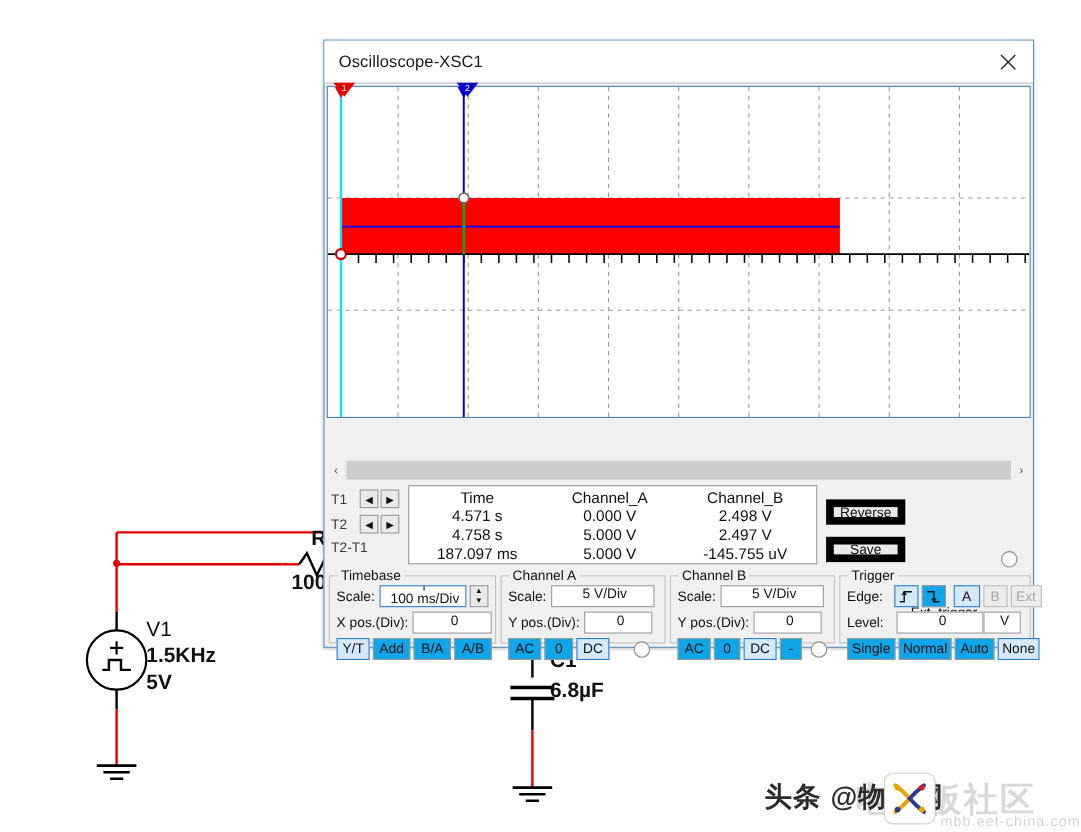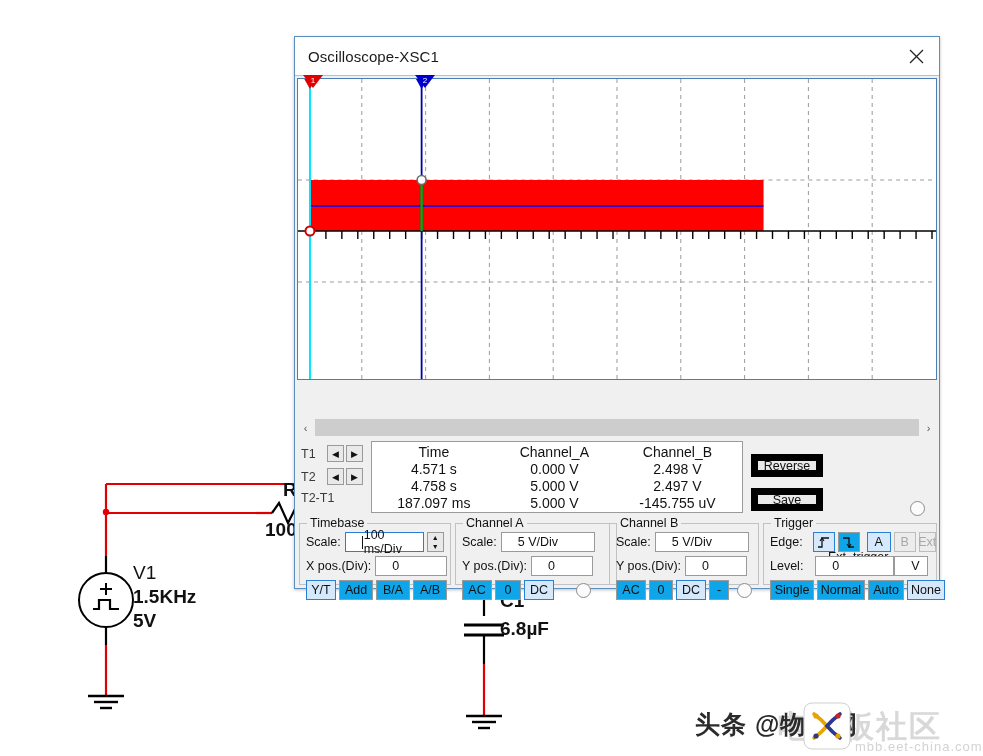--- a/index.html
+++ b/index.html
@@ -90,21 +90,21 @@
   #controls{position:absolute;left:2px;top:486px;right:2px;height:64px;}
   .group{position:absolute;top:0;height:62px;border:1px solid #c2c2c2;box-sizing:border-box;}
   .group-title{
     position:absolute;top:-8px;left:7px;background:#f0f0f0;padding:0 3px;
     font-size:12.5px;color:#111;
   }
   .ctl-row{position:absolute;display:flex;align-items:center;}
   .ctl-lbl{font-size:12.5px;color:#111;margin-right:4px;white-space:nowrap;}
   .txtbox{
     background:#ffffff;border:1px solid #9a9a9a;box-sizing:border-box;height:20px;
-    font-size:12.5px;color:#111;display:flex;align-items:center;padding-left:16px;cursor:text;
+    font-size:12.5px;color:#111;display:flex;align-items:center;padding-left:4px;cursor:text;flex-direction:column;
   }
   .txtbox.focused{border:1px solid #2a7fd4;}
   .caret{display:inline-block;width:1px;height:13px;background:#111;margin-right:1px;}
   .spin{
     width:17px;height:20px;background:#e9e9e9;border:1px solid #9a9a9a;box-sizing:border-box;
     display:flex;flex-direction:column;cursor:pointer;
   }
   .spin div{flex:1;display:flex;align-items:center;justify-content:center;font-size:7px;color:#111;}
   .sbtn{
     height:20px;background:#0ea5e9;border:1px solid #9a9a9a;box-sizing:border-box;
@@ -354,21 +354,21 @@
         <span class="txtbox" style="width:72px;">0</span>
       </div>
       <div class="ctl-row" style="left:6px;top:56px;">
         <span class="sbtn sel" style="width:30px;">Y/T</span>
         <span class="sbtn" style="width:34px;">Add</span>
         <span class="sbtn" style="width:34px;">B/A</span>
         <span class="sbtn" style="width:34px;">A/B</span>
       </div>
     </div>
 
-    <div class="group" style="left:158px;width:162px;">
+    <div class="group" style="left:158px;width:150px;">
       <span class="group-title">Channel A</span>
       <div class="ctl-row" style="left:6px;top:8px;">
         <span class="ctl-lbl">Scale:</span>
         <span class="txtbox" style="width:94px;">5  V/Div</span>
       </div>
       <div class="ctl-row" style="left:6px;top:32px;">
         <span class="ctl-lbl">Y pos.(Div):</span>
         <span class="txtbox" style="width:62px;">0</span>
       </div>
       <div class="ctl-row" style="left:6px;top:56px;">
@@ -409,21 +409,21 @@
             </svg>
         </span>
         <span class="sbtn" style="width:22px;">
           <svg width="13" height="13" viewBox="0 0 13 13">
               <polyline points="1,2 7,2 7,11 12,11" fill="none" stroke="#111" stroke-width="1.3"></polyline>
               <polyline points="5,8 7,11 9,8" fill="none" stroke="#111" stroke-width="1.1"></polyline>
             </svg>
         </span>
         <span class="sbtn sel" style="width:24px;margin-left:4px;">A</span>
         <span class="sbtn dis" style="width:22px;">B</span>
-        <span class="sbtn dis" style="width:17px;">Ext</span>
+        <span class="sbtn dis" style="width:28px;">Ext</span>
       </div>
       <div class="ctl-row" style="left:6px;top:32px;">
         <span class="ctl-lbl">Level:</span>
         <span class="txtbox" style="width:79px;margin-left:8px;">0</span>
         <span class="txtbox" style="width:34px;">V</span>
       </div>
       <div class="ctl-row" style="left:6px;top:56px;">
         <span class="sbtn" style="width:44px;">Single</span>
         <span class="sbtn" style="width:48px;">Normal</span>
         <span class="sbtn" style="width:36px;">Auto</span>

